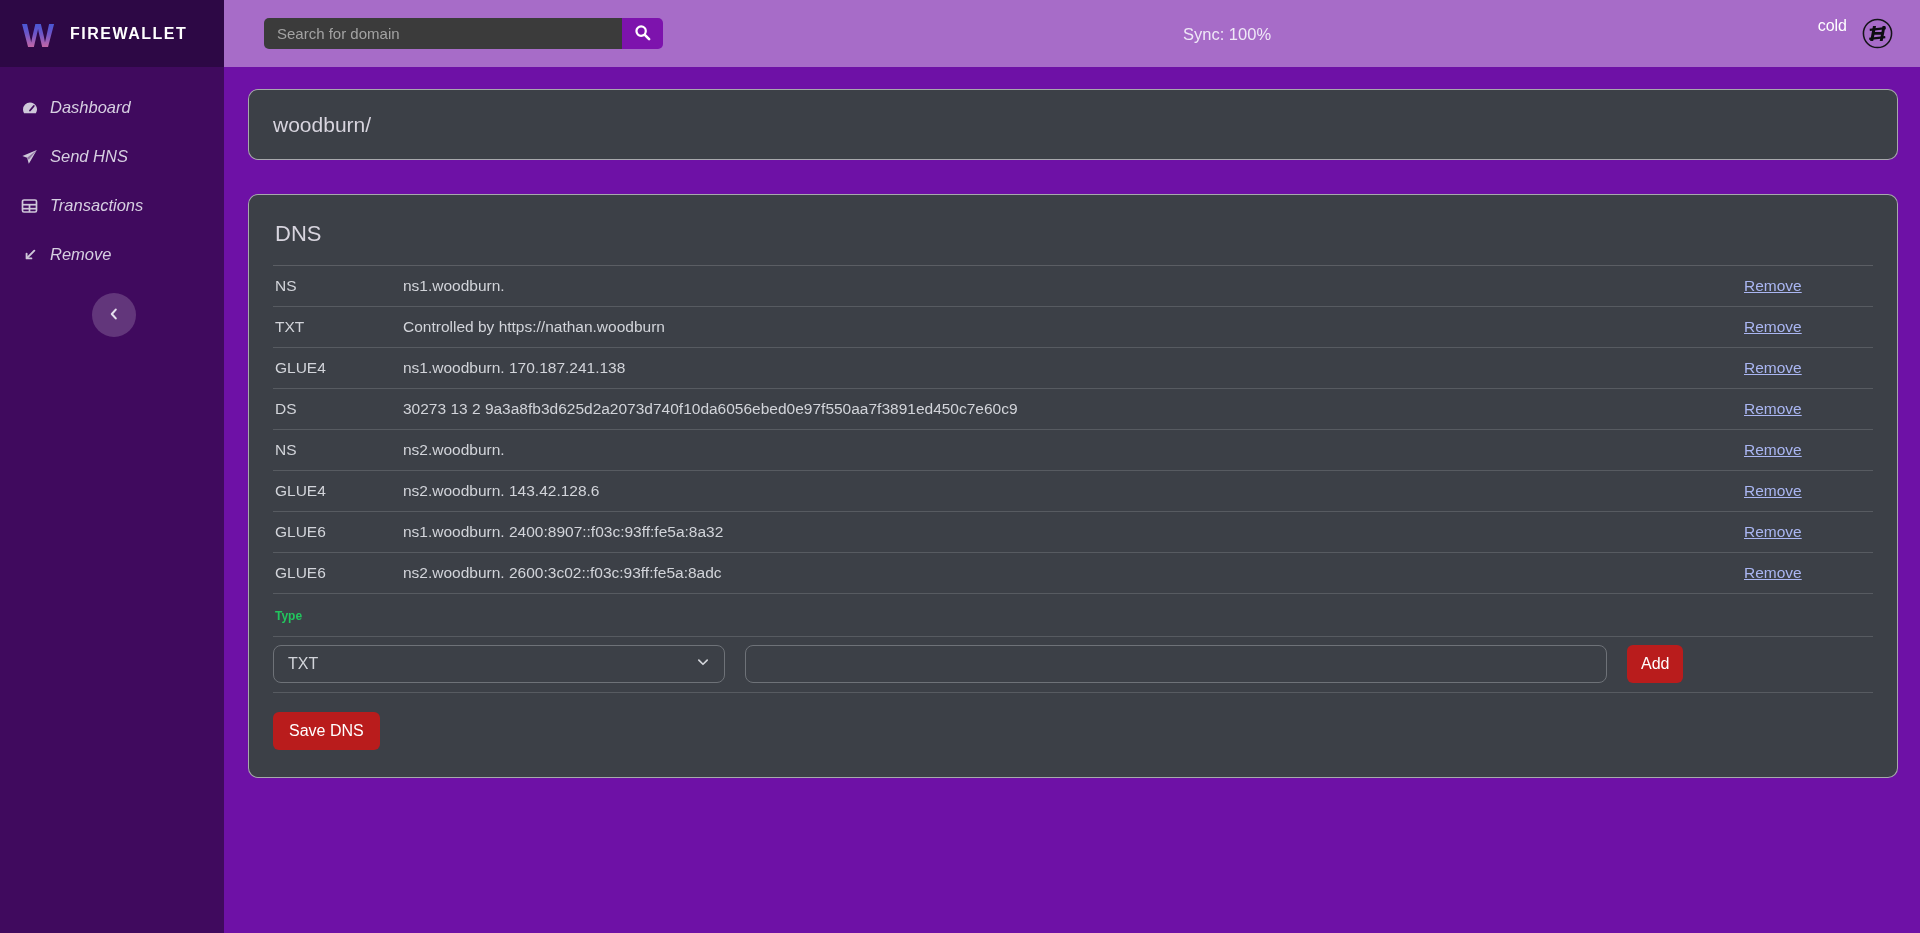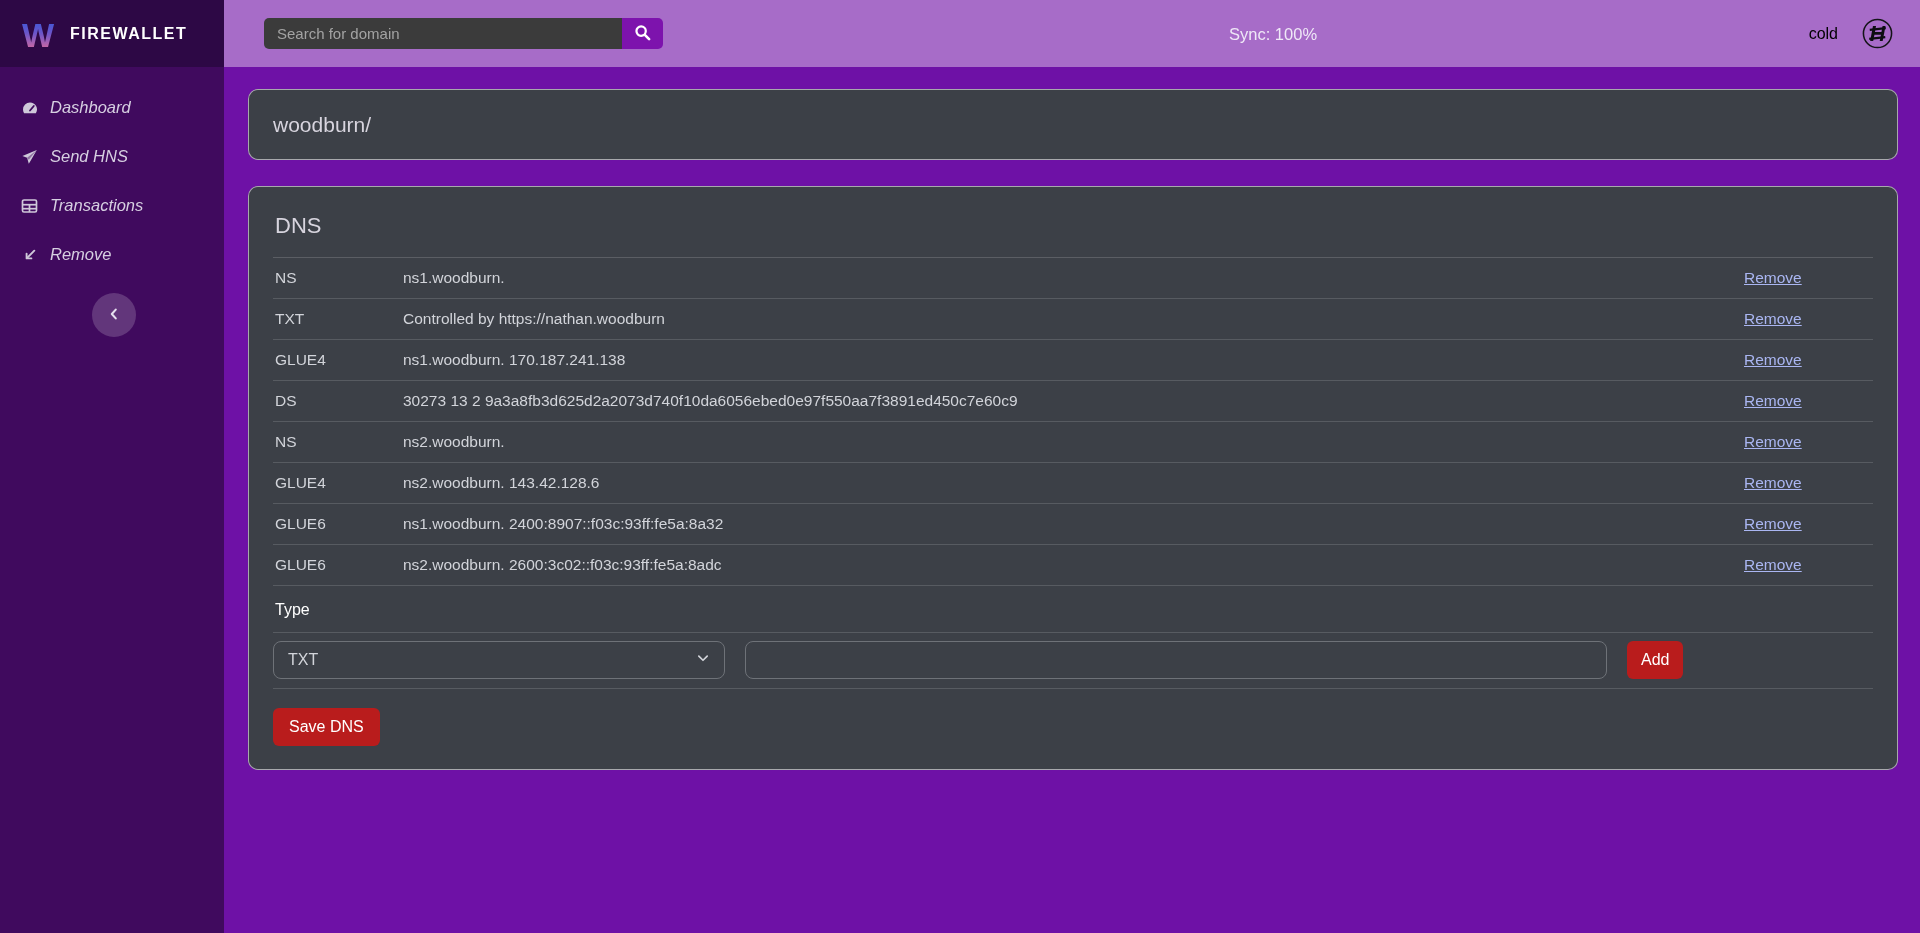--- a/index.html
+++ b/index.html
@@ -22,37 +22,37 @@
   
   .right { flex:1; display:flex; flex-direction:column; min-width:0; }
   .topbar { height:67px; background:#a76cc8; display:flex; align-items:center; padding:0 26px 0 40px; position:relative; flex-shrink:0; }
   .search { display:flex; height:31px; width:399px; border-radius:5px; overflow:hidden; }
   .search input {
     flex:1; background:#3b3b3b; border:none; outline:none; color:#d6d6d6;
     padding:0 13px; font-size:15px; font-family:inherit;
   }
   .search input::placeholder { color:#a3a3a3; }
   .search button { width:41px; background:#7d13ad; border:none; display:flex; align-items:center; justify-content:center; cursor:pointer; }
-  .sync { position:absolute; left:1005px; top:50%; transform:translateY(-50%); color:#efe8f7; font-size:16.5px; }
-  .wallet { margin-left:auto; display:flex; align-items:center; gap:23px; color:#000000; font-size:16px; }
+  .sync { position:absolute; left:959px; top:50%; transform:translateY(-50%); color:#efe8f7; font-size:16.5px; }
+  .wallet { margin-left:auto; display:flex; gap:14px; color:#ffffff; font-size:16px; }
   .hs-badge { width:33px; height:33px; }
   
   .main { flex:1; background:#6e11a6; padding:22px 22px 0 24px; overflow:hidden; }
   .card { background:#3c4047; border:1px solid rgba(255,255,255,.55); border-radius:10px; color:#d3d0da; }
-  .title-card { height:71px; display:flex; align-items:center; padding:16px 24px; margin-bottom:26px; }
+  .title-card { height:71px; display:flex; align-items:center; padding:16px 24px; margin-bottom:34px; }
   .title-card h2 { font-size:21px; font-weight:400; margin:0; color:#d7d4de; }
   .dns-card { height:584px; padding:20px 24px; }
   .dns-card h3 { font-size:22px; font-weight:400; margin:6px 0 18px 2px; color:#d7d4de; }
   .dns-table { width:100%; border-collapse:collapse; font-size:15.5px; border-top:1px solid rgba(255,255,255,.16); }
   .dns-table td { padding:11px 2px; border-bottom:1px solid rgba(255,255,255,.14); color:#d2d4da; }
   .dns-table td.c-type   { width:128px; }
   .dns-table td.c-action { width:131px; }
   .remove-link { color:#aab6f2; text-decoration:underline; cursor:pointer; font-size:15.5px; }
   .form-headers, .form-row { display:grid; grid-template-columns:452px 862px 1fr; column-gap:20px; align-items:center; }
-  .form-headers { padding:15px 2px 13px; border-bottom:1px solid rgba(255,255,255,.14); font-weight:normal; font-size:16px; color:#ffffff; }
+  .form-headers { padding:15px 2px 13px; border-bottom:1px solid rgba(255,255,255,.14); font-weight:bold; font-size:12px; color:#22c55e; }
   .form-row { padding:8px 0 9px; border-bottom:1px solid rgba(255,255,255,.14); }
   .select {
     height:38px; border:1px solid #6e7278; border-radius:8px; background:transparent; color:#d2d4da;
     display:flex; align-items:center; justify-content:space-between; padding:0 14px; font-size:16px; cursor:pointer;
   }
   .value-input {
     height:38px; width:100%; border:1px solid #6e7278; border-radius:8px; background:transparent;
     padding:0 12px; color:#d2d4da; font-size:16px; outline:none; font-family:inherit;
   }
   .btn { height:38px; padding:0 14px; background:#b91c1c; color:#ffffff; border:none; border-radius:6px; font-size:16px; cursor:pointer; font-family:inherit; }

